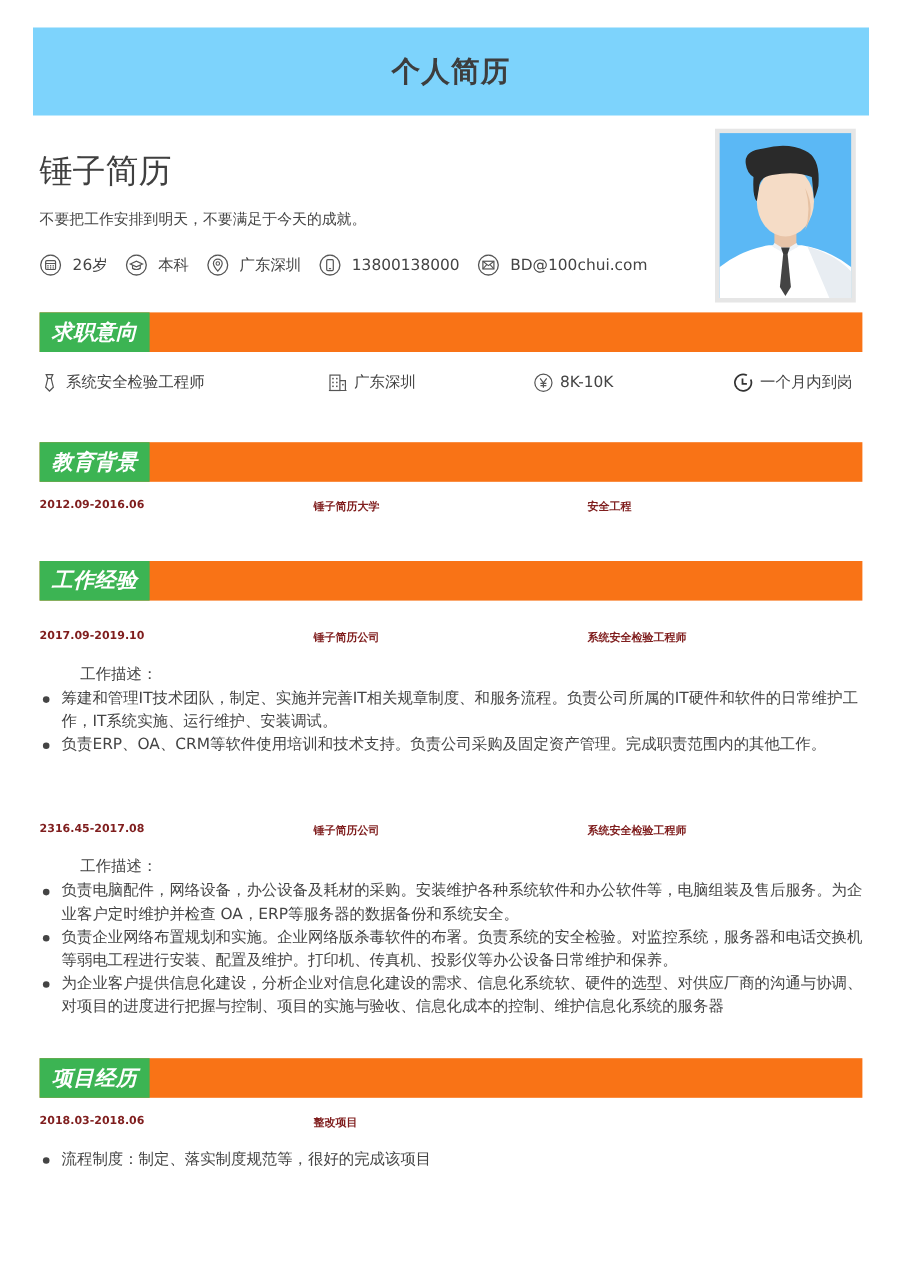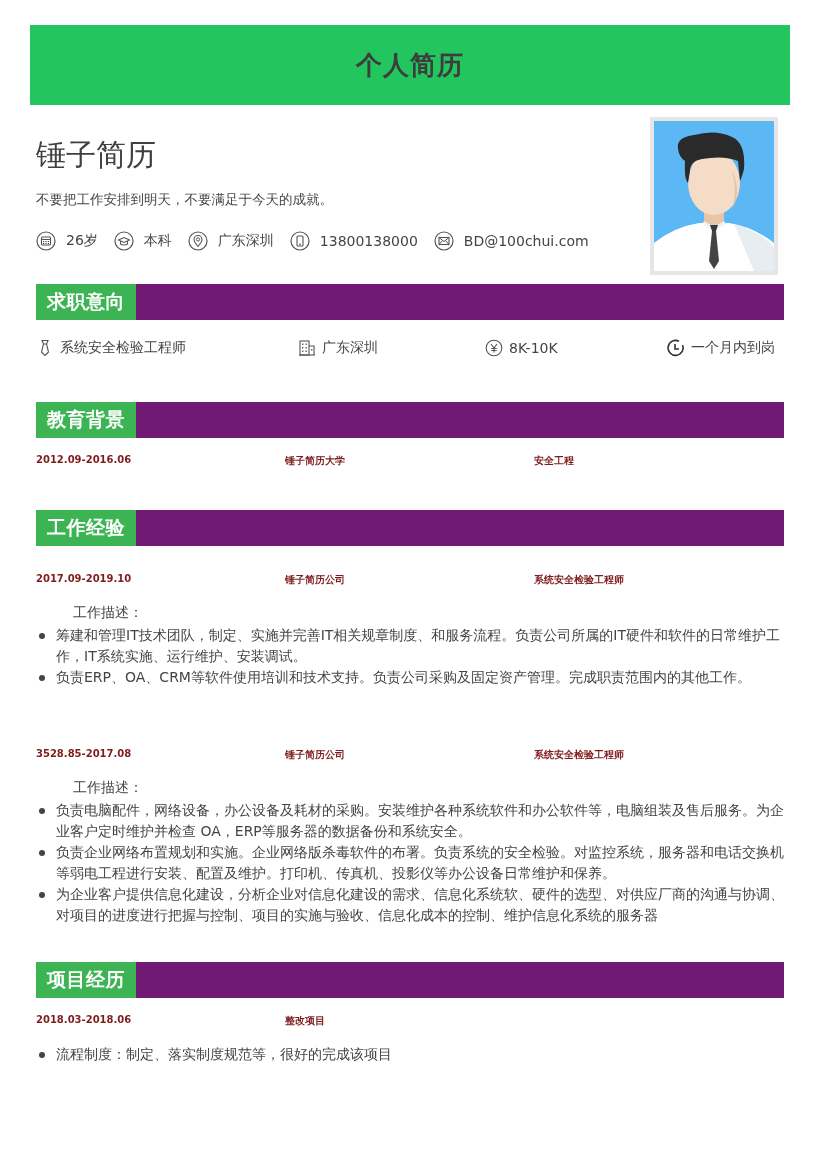--- a/index.html
+++ b/index.html
@@ -1,40 +1,40 @@
 <!DOCTYPE html>
 <html><head>
   <meta charset="utf-8">
   <style>
     * { margin: 0; padding: 0; box-sizing: border-box; }
     html, body { width: 820px; height: 1160px; background: #ffffff; overflow: hidden; }
     body { font-family: "DejaVu Sans", "Liberation Sans", sans-serif; color: #444444; position: relative; }
 
     .top-banner {
       position: absolute; left: 30px; top: 25px; width: 760px; height: 80px;
-      background: #22c55e; display: flex; align-items: center; justify-content: center;
+      background: #7dd3fc; display: flex; align-items: center; justify-content: center;
     }
     .top-banner h1 { font-size: 26px; font-weight: bold; color: #3d3d3d; letter-spacing: 1px; }
 
     .name { position: absolute; left: 36px; top: 135px; font-size: 30px; color: #404040; font-weight: normal; text-align: right; }
     .motto { position: absolute; left: 36px; top: 191px; font-size: 13.5px; color: #444; }
 
     .info-row { position: absolute; left: 36px; top: 231px; display: flex; align-items: center; font-size: 14px; color: #444; }
     .info-item { display: flex; align-items: center; margin-right: 16px; }
     .info-item .ico { width: 20px; height: 20px; margin-right: 10px; display: inline-flex; }
     .info-item .ico svg { width: 20px; height: 20px; }
 
     .photo-frame {
       position: absolute; left: 650px; top: 117px; width: 128px; height: 158px;
       background: #e6e6e6; padding: 4px;
     }
     .photo-frame svg { width: 120px; height: 150px; display: block; }
 
     .section-header {
-      position: absolute; left: 36px; width: 748px; height: 36px; background: #701a75;
+      position: absolute; left: 36px; width: 748px; height: 36px; background: #f97316; font-style: italic;
     }
     .section-header .tag {
       position: absolute; left: 0; top: 0; height: 36px; width: 100px; background: #3cb453;
       color: #fff; font-weight: bold; font-size: 19px; display: flex; align-items: center; justify-content: center;
       letter-spacing: 0.5px;
     }
 
     .intent-row { position: absolute; left: 36px; top: 339px; width: 748px; height: 22px; font-size: 14px; color: #444; }
     .intent-item { position: absolute; display: flex; align-items: center; top: 0; }
     .intent-item .ico { width: 18px; height: 18px; margin-right: 6px; display: inline-flex; }
@@ -209,21 +209,21 @@
   <span class="c2">锤子简历公司</span>
   <span class="c3">系统安全检验工程师</span>
 </div>
 <div class="desc-label" style="top:604px;">工作描述：</div>
 <ul class="bullets" style="top:625px;">
   <li>筹建和管理IT技术团队，制定、实施并完善IT相关规章制度、和服务流程。负责公司所属的IT硬件和软件的日常维护工作，IT系统实施、运行维护、安装调试。</li>
   <li>负责ERP、OA、CRM等软件使用培训和技术支持。负责公司采购及固定资产管理。完成职责范围内的其他工作。</li>
 </ul>
 
 <div class="entry-row" style="top:748px;">
-  <span class="c1">3528.85-2017.08</span>
+  <span class="c1">2316.45-2017.08</span>
   <span class="c2">锤子简历公司</span>
   <span class="c3">系统安全检验工程师</span>
 </div>
 <div class="desc-label" style="top:779px;">工作描述：</div>
 <ul class="bullets" style="top:800px;">
   <li>负责电脑配件，网络设备，办公设备及耗材的采购。安装维护各种系统软件和办公软件等，电脑组装及售后服务。为企业客户定时维护并检查 OA，ERP等服务器的数据备份和系统安全。</li>
   <li>负责企业网络布置规划和实施。企业网络版杀毒软件的布署。负责系统的安全检验。对监控系统，服务器和电话交换机等弱电工程进行安装、配置及维护。打印机、传真机、投影仪等办公设备日常维护和保养。</li>
   <li>为企业客户提供信息化建设，分析企业对信息化建设的需求、信息化系统软、硬件的选型、对供应厂商的沟通与协调、对项目的进度进行把握与控制、项目的实施与验收、信息化成本的控制、维护信息化系统的服务器</li>
 </ul>
 

